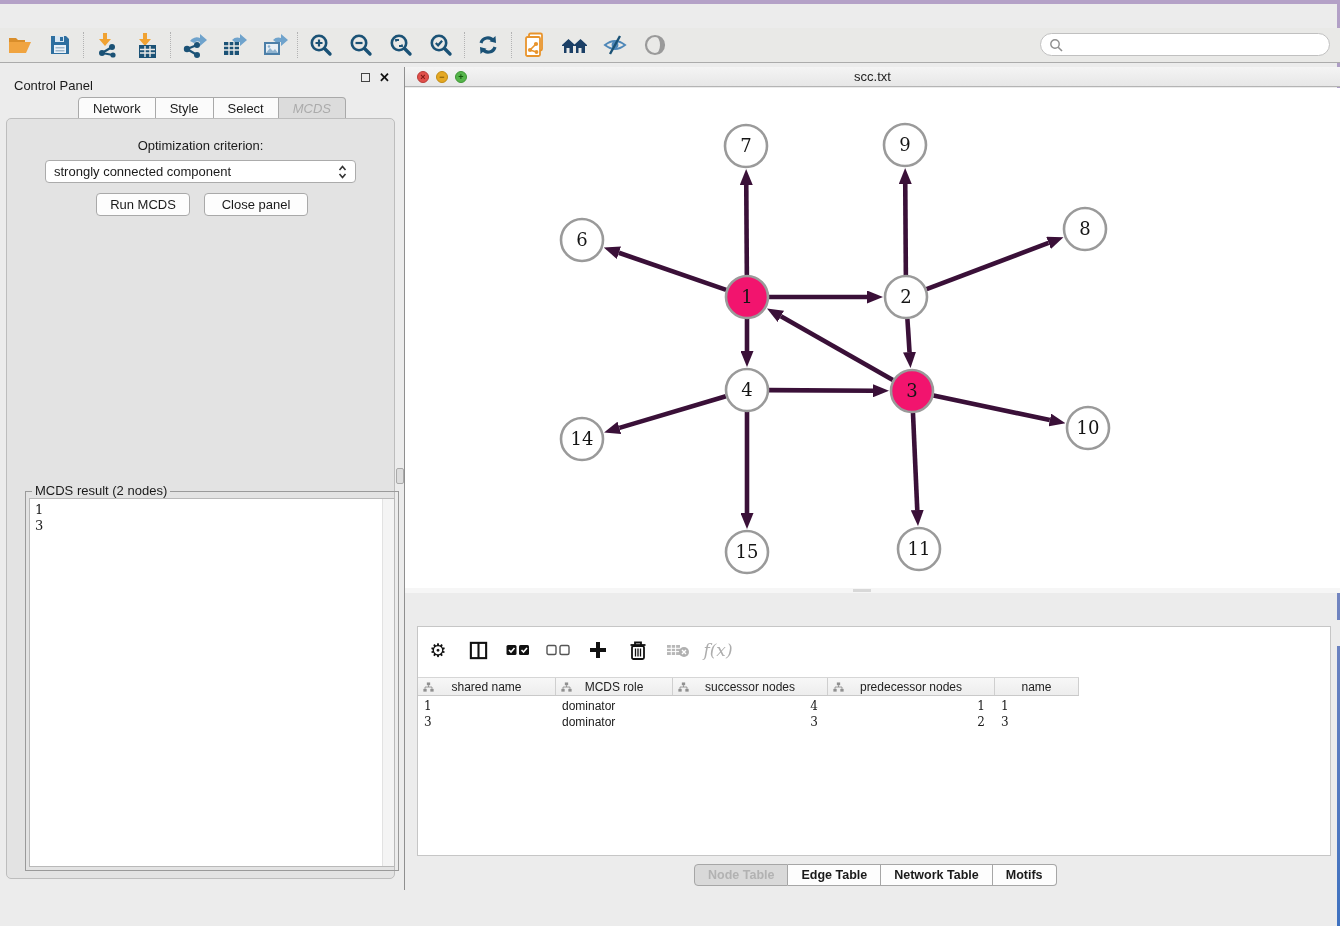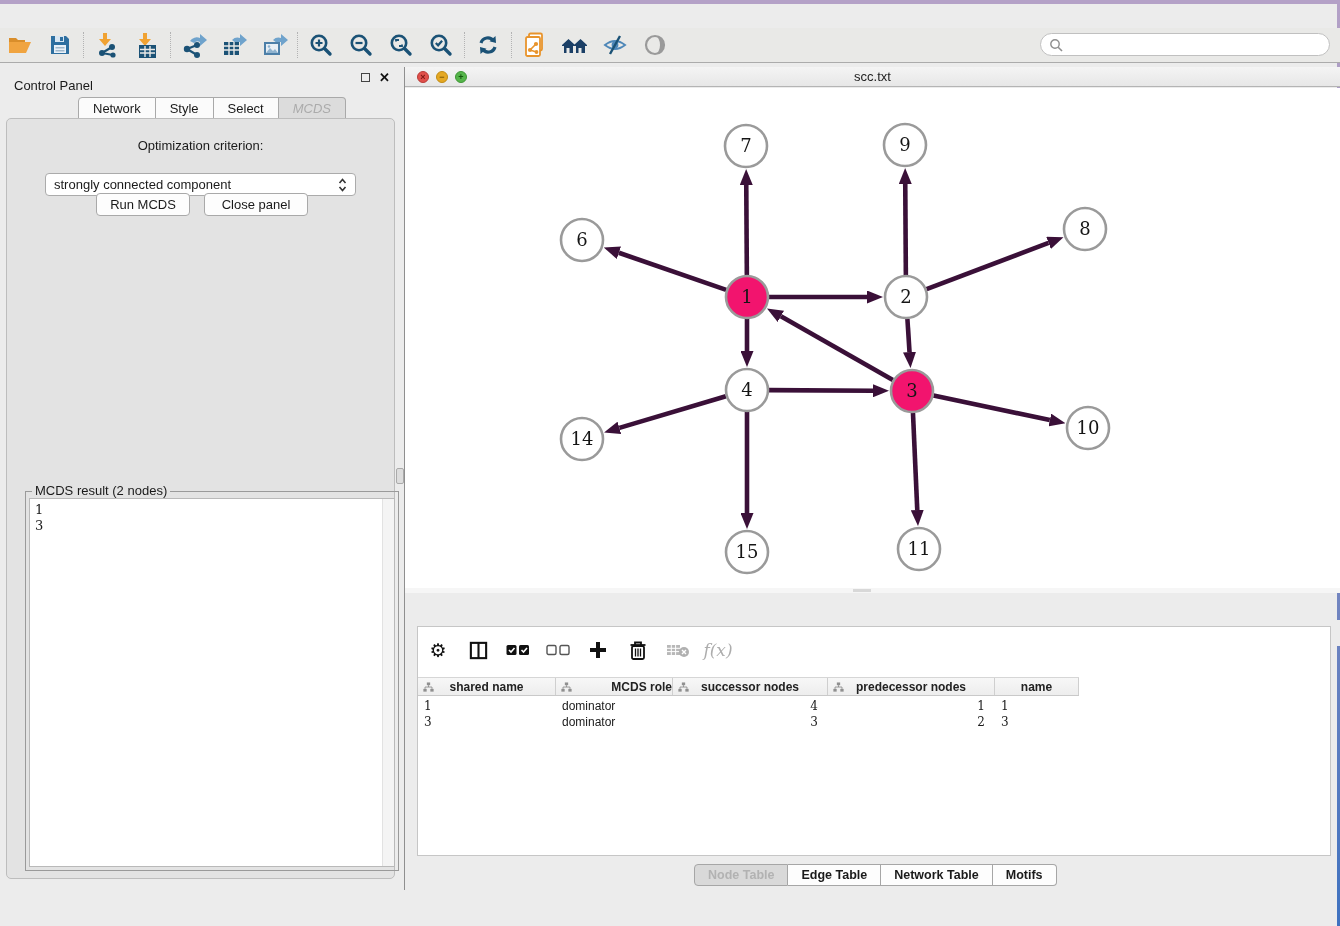--- a/index.html
+++ b/index.html
@@ -38,21 +38,21 @@
   .cp-tab { border:1px solid #A9A9A9; border-left:none; background:#FBFBFB; padding:0 14px;
             display:flex; align-items:center; justify-content:center; }
   .cp-tab:first-child { border-left:1px solid #A9A9A9; border-radius:4px 0 0 0; }
   .cp-tab:last-child { border-radius:0 4px 0 0;font-style:italic; }
   .cp-tab.sel { background:#DCDCDC; color:#ABABAB; }
 
   .cp-content { position:absolute; left:6px; top:118px; width:389px; height:761px;
                 background:#E3E3E3; border:1px solid #BDBDBD; border-radius:5px; }
   .opt-label { position:absolute; left:0; width:100%; top:19px; text-align:center; }
   .cp-select { position:absolute; left:38px; top:41px; width:311px; height:23px; background:#fff;
-               border:1px solid #ABABAB; border-radius:4px; display:flex; align-items:center; padding:0 8px;margin-top:13px; }
+               border:1px solid #ABABAB; border-radius:4px; display:flex; align-items:center; padding:0 8px; }
   .cp-select .val { flex:1; }
   .cp-btn { position:absolute; top:74px; height:23px; background:#FDFDFD; border:1px solid #A9A9A9;
             border-radius:4px; text-align:center; line-height:21px; }
   #run-btn { left:89px; width:94px; }
   #close-btn { left:197px; width:104px; }
 
   .mcds-fieldset { position:absolute; left:6px; top:372px; width:374px; height:380px;
                    border:1px solid #9A9A9A;margin-left:12px; }
   .mcds-legend { position:absolute; top:-9px; left:6px; background:#E3E3E3; padding:0 3px; }
   .mcds-text { position:absolute; left:3px; right:3px; top:6px; bottom:3px; background:#fff;
@@ -79,21 +79,21 @@
   .tp-header { position:absolute; left:405px; top:620px; width:935px; height:26px; background:#ECECEC; }
   .tp-header .ttl { position:absolute; left:14px; top:6px; }
   .tp-body { position:absolute; left:417px; top:626px; width:914px; height:230px; background:#fff;
              border:1px solid #C6C6C6; }
   .tp-toolbar { position:absolute; left:8px; top:4px; height:38px; display:flex; align-items:center; gap:16px; }
   .tp-ic { width:24px; height:24px; display:flex; align-items:center; justify-content:center; }
   .gear-glyph { font-family:"DejaVu Sans", sans-serif; font-size:19px; color:#111; }
   .fx-glyph { font-family:"DejaVu Serif", serif; font-style:italic; font-size:17px; color:#ADADAD; }
 
   .tbl-header { position:absolute; left:0; top:50px; height:19px; display:flex;
-                background:linear-gradient(#F7F7F7,#EDEDED); border-top:1px solid #D6D6D6; border-bottom:1px solid #C9C9C9;font-weight:bold; }
+                background:linear-gradient(#F7F7F7,#EDEDED); border-top:1px solid #D6D6D6; border-bottom:1px solid #C9C9C9; }
   .th { position:relative; display:flex; align-items:center; justify-content:center;
         border-right:1px solid #CFCFCF; font-size:12px; color:#222; }
   .th .hicon { position:absolute; left:5px; top:4px; }
   .tbl-row { position:absolute; left:0; height:16px; display:flex; font-size:12px; }
   .td { padding:0 6px; white-space:nowrap; overflow:hidden; line-height:16px; }
   .td.r { text-align:right; padding-right:10px; }
   .num-serif { font-family:"DejaVu Serif", serif; }
 
   .tp-tabs { position:absolute; left:694px; top:864px; height:22px; display:flex; }
   .tp-tab { border:1px solid #A6A6A6; border-left:none; background:#FDFDFD; padding:0 13px;
@@ -438,21 +438,21 @@
     <div class="tbl-header" id="tbl-header">
         <div class="th" style="width: 138px;">
           <span class="hicon"><svg width="11" height="11" viewBox="0 0 12 12">
               <rect x="4.2" y="0.5" width="3.6" height="3" fill="#8F8F8F"></rect>
               <path d="M6 3.5v2M2.2 5.5h7.6M2.2 5.5v2M9.8 5.5v2" stroke="#8F8F8F" fill="none"></path>
               <rect x="0.4" y="7.5" width="3.6" height="3" fill="#8F8F8F"></rect>
               <rect x="8" y="7.5" width="3.6" height="3" fill="#8F8F8F"></rect>
             </svg></span>
           <span>shared name</span>
         </div>
-        <div class="th" style="width: 117px; justify-content: flex-end;">
+        <div class="th" style="width: 117px;">
           <span class="hicon"><svg width="11" height="11" viewBox="0 0 12 12">
               <rect x="4.2" y="0.5" width="3.6" height="3" fill="#8F8F8F"></rect>
               <path d="M6 3.5v2M2.2 5.5h7.6M2.2 5.5v2M9.8 5.5v2" stroke="#8F8F8F" fill="none"></path>
               <rect x="0.4" y="7.5" width="3.6" height="3" fill="#8F8F8F"></rect>
               <rect x="8" y="7.5" width="3.6" height="3" fill="#8F8F8F"></rect>
             </svg></span>
           <span>MCDS role</span>
         </div>
         <div class="th" style="width: 155px;">
           <span class="hicon"><svg width="11" height="11" viewBox="0 0 12 12">

